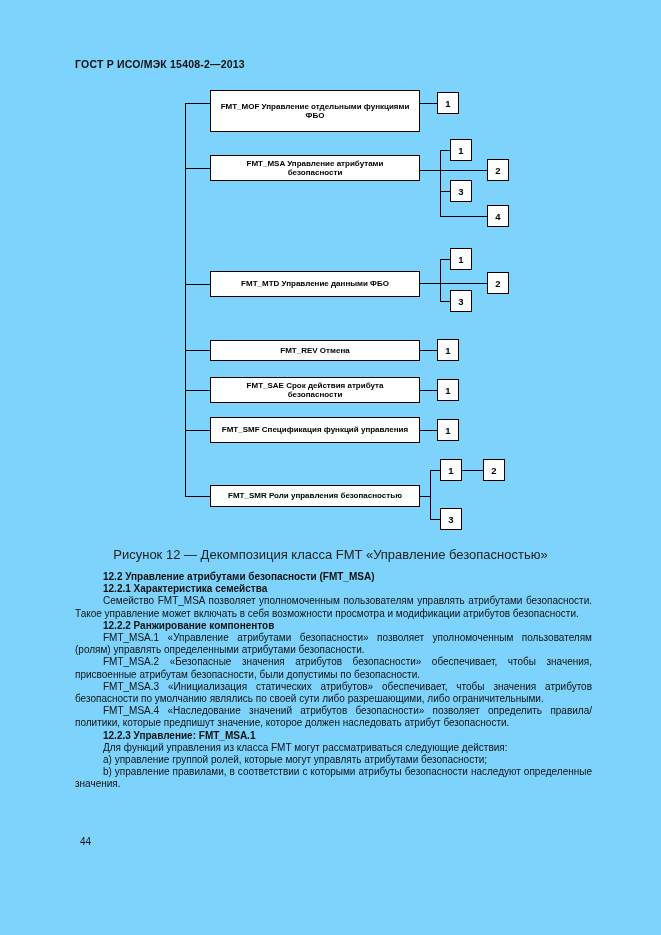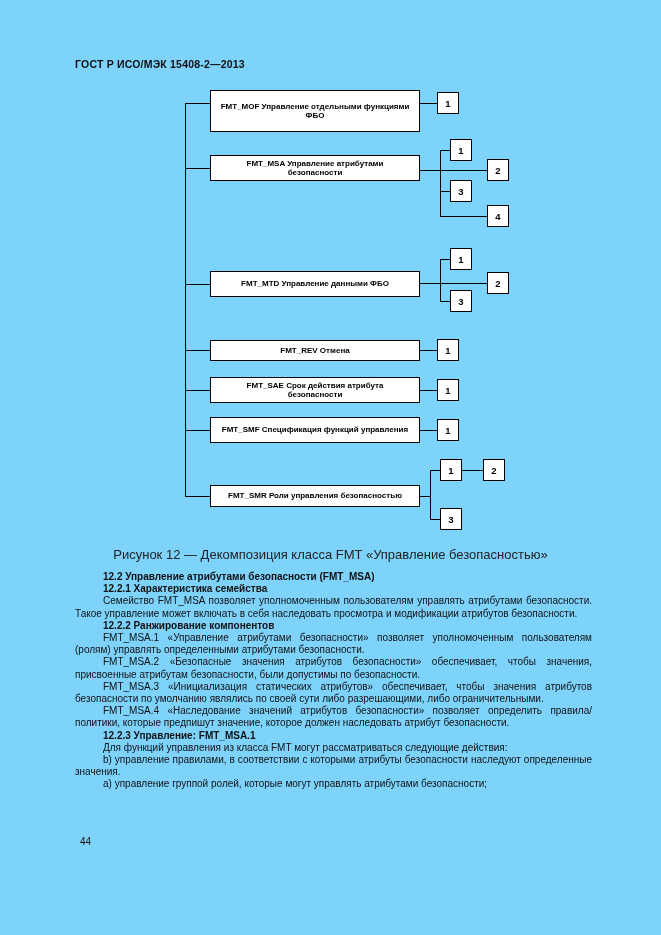--- a/index.html
+++ b/index.html
@@ -118,27 +118,27 @@
     <div class="comp" style="left:440px;top:459px;">1</div>
     <div class="comp" style="left:483px;top:459px;">2</div>
     <div class="comp" style="left:440px;top:508px;">3</div>
   </div>
 
   <div class="figure-caption">Рисунок 12 — Декомпозиция класса FMT «Управление безопасностью»</div>
 
   <div class="content">
     <div class="hd mb7">12.2 Управление атрибутами безопасности (FMT_MSA)</div>
     <div class="hd">12.2.1 Характеристика семейства</div>
-    <p>Семейство FMT_MSA позволяет уполномоченным пользователям управлять атрибутами безопасности. Такое управление может включать в себя наследовать просмотра и модификации атрибутов безопасности.</p>
+    <p>Семейство FMT_MSA позволяет уполномоченным пользователям управлять атрибутами безопасности. Такое управление может включать в себя возможности просмотра и модификации атрибутов безопасности.</p>
     <div class="hd">12.2.2 Ранжирование компонентов</div>
     <p>FMT_MSA.1 «Управление атрибутами безопасности» позволяет уполномоченным пользователям (ролям) управлять определенными атрибутами безопасности.</p>
     <p>FMT_MSA.2 «Безопасные значения атрибутов безопасности» обеспечивает, чтобы значения, присвоенные атрибутам безопасности, были допустимы по безопасности.</p>
     <p>FMT_MSA.3 «Инициализация статических атрибутов» обеспечивает, чтобы значения атрибутов безопасности по умолчанию являлись по своей сути либо разрешающими, либо ограничительными.</p>
     <p>FMT_MSA.4 «Наследование значений атрибутов безопасности» позволяет определить правила/политики, которые предпишут значение, которое должен наследовать атрибут безопасности.</p>
     <div class="hd">12.2.3 Управление: FMT_MSA.1</div>
     <p>Для функций управления из класса FMT могут рассматриваться следующие действия:</p>
+    <p>a) управление группой ролей, которые могут управлять атрибутами безопасности;</p>
     <p>b) управление правилами, в соответствии с которыми атрибуты безопасности наследуют определенные значения.</p>
-    <p>a) управление группой ролей, которые могут управлять атрибутами безопасности;</p>
   </div>
 
   <div class="page-number">44</div>
 
 </div>
 
 </body></html>

